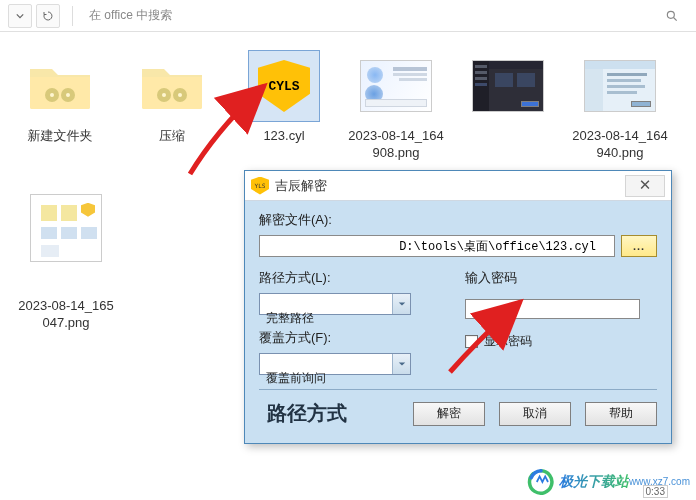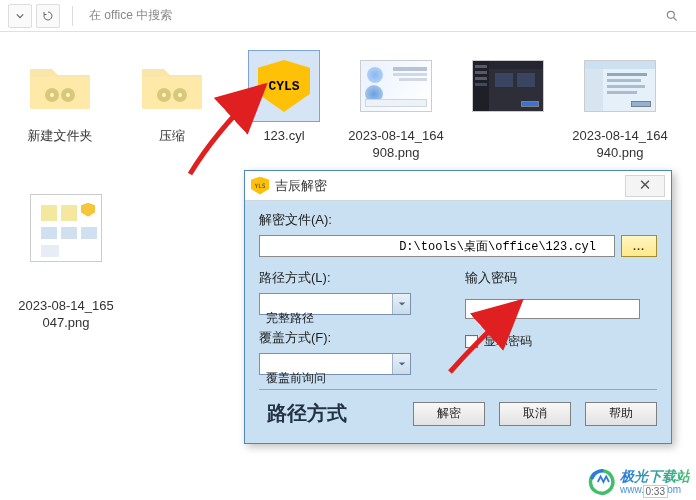--- a/index.html
+++ b/index.html
@@ -87,21 +87,21 @@
     .brand { font-family:"KaiTi","STKaiti",serif; font-size:20px; font-weight:bold; color:#234; margin-left:8px; flex:0 0 auto; }
     .btns { display:flex; gap:14px; margin-left:auto; }
     .btn { width:72px; height:24px; border:1px solid #7f7f7f; background:linear-gradient(#f8f8f8,#e2e2e2); font-size:12px; display:flex; align-items:center; justify-content:center; }
 
     
     .red-arrow { position:absolute; pointer-events:none; }
 
     
     .watermark { position:absolute; right:6px; bottom:4px; display:flex; align-items:center; gap:4px; }
     .wm-logo { width:28px; height:28px; }
-    .wm-text { display:flex; flex-direction:column; line-height:1.1; }
+    .wm-text { display:flex; flex-direction:row; line-height:1.1;align-items:center; }
     .wm-cn { font-size:14px; font-weight:bold; background:linear-gradient(90deg,#2b7be0,#3fbf6a); -webkit-background-clip:text; color:transparent; font-style:italic; }
     .wm-url { font-size:10px; color:#4a92d8; }
 
     .timestamp-overlay { position:absolute; right:28px; bottom:2px; font-size:10px; color:#666; background:#fff; padding:0 2px; border:1px solid #ccc; }
   </style>
 </head>
 <body>
 
 <div class="explorer">
   <div class="toolbar">

